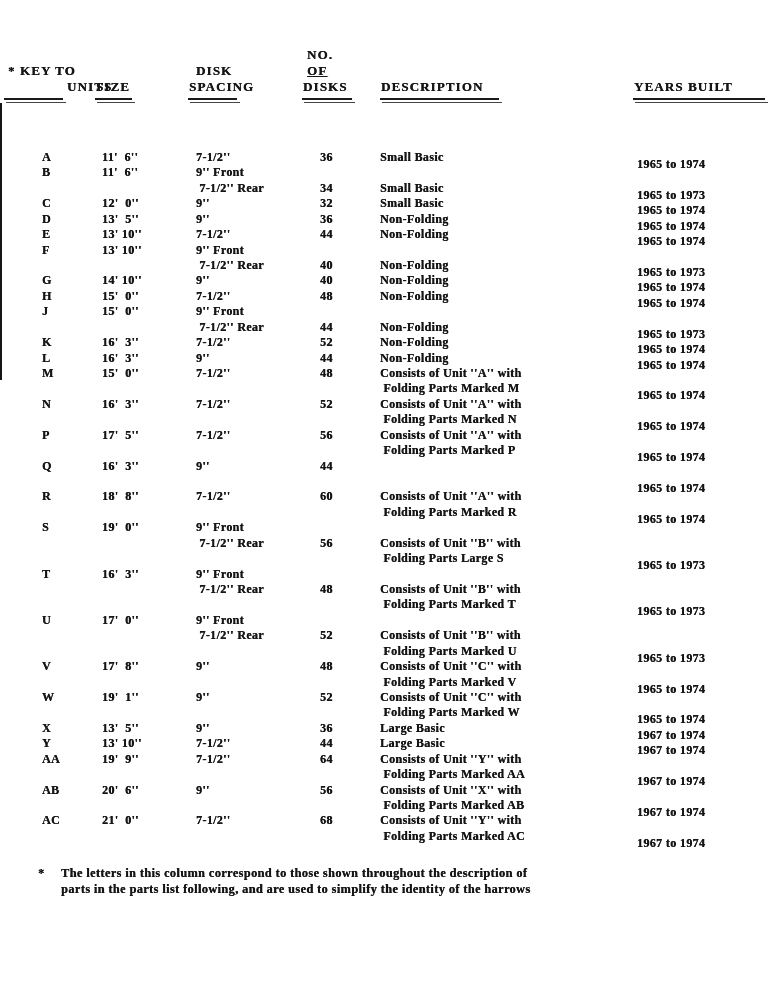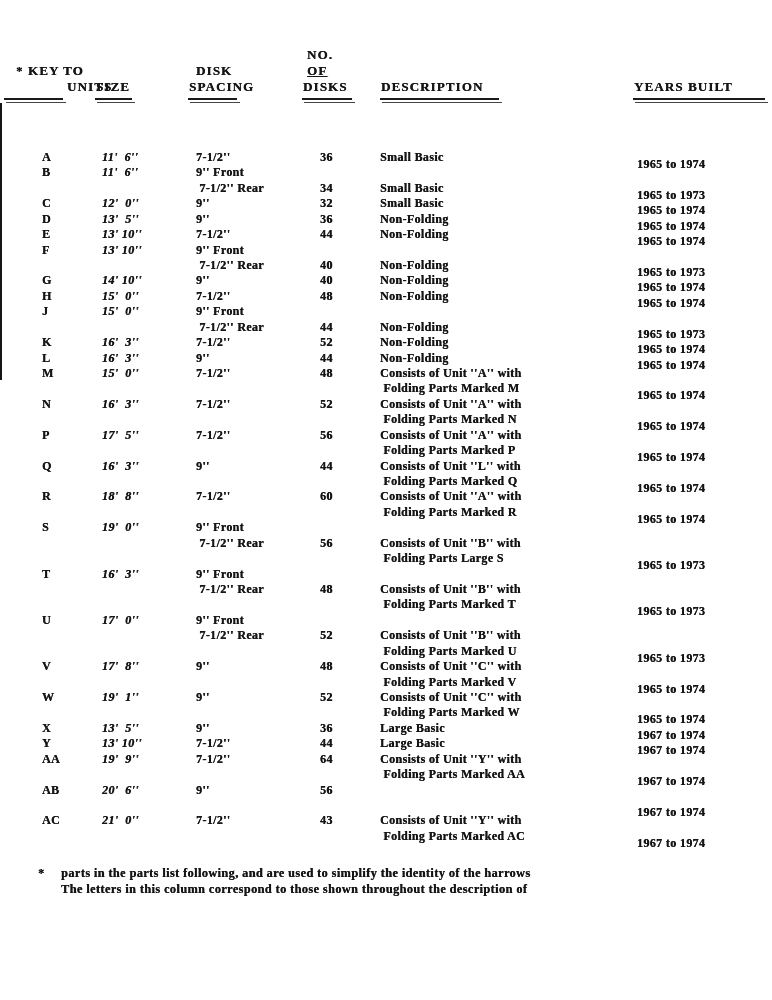--- a/index.html
+++ b/index.html
@@ -6,21 +6,21 @@
   .page {
     position:relative; width:772px; height:1000px; background:#ffffff;
     font-family:"Liberation Serif","DejaVu Serif",serif;
     font-weight:bold; color:#161616; overflow:hidden;
     text-shadow:0.3px 0 0 currentColor;
   }
   .pos { position:absolute; white-space:pre; }
 
   
   .hdr { font-size:13px; letter-spacing:1.1px; line-height:13px; }
-  .h-key1   { left:16px;   top:64px;text-align:center; }
+  .h-key1   { left:8px;   top:64px;text-align:center; }
   .h-key2   { left:27px;  top:80px;margin-left:40px; }
   .h-size   { left:96px;  top:80px; }
   .h-disk1  { left:196px; top:64px; }
   .h-disk2  { left:189px; top:80px; }
   .h-no     { left:307px; top:48px; }
   .h-of     { left:307px; top:64px;text-decoration:underline; }
   .h-disks  { left:303px; top:80px; }
   .h-desc   { left:381px; top:80px; }
   .h-years  { left:634px; top:80px; }
 
@@ -33,21 +33,21 @@
   .r-desc  { left:380px; width:119px; }
   .r-years { left:633px; width:132px; }
 
   
   #tbody { position:absolute; left:0; top:150px; width:772px;
            font-size:12px; letter-spacing:0.35px; }
   .trow  { position:relative; }
   .cell  { position:absolute; top:0; white-space:pre; }
   .cell .ln { height:15.43px; line-height:15.43px; }
   .c-key  { left:42px; }
-  .c-size { left:102px;font-style:italic; }
+  .c-size { left:102px; }
   .c-spc  { left:196px; }
   .c-dsk  { left:320px; }
   .c-dsc  { left:380px; }
   .c-yrs  { left:637px;margin-top:7px; }
 
   
   .fn-star  { left:38px; top:866px; font-size:12.3px; }
   #fn-lines { position:absolute; left:61px; top:866px;
               font-size:12.3px; letter-spacing:0.4px; }
   #fn-lines .ln { height:15.8px; line-height:15.8px; white-space:pre; }
@@ -194,21 +194,20 @@
         <div class="cell c-spc"><div class="ln">7-1/2''</div></div>
         <div class="cell c-dsk"><div class="ln">56</div></div>
         <div class="cell c-dsc"><div class="ln">Consists of Unit ''A'' with</div><div class="ln"> Folding Parts Marked P</div></div>
         <div class="cell c-yrs"><div class="ln"></div><div class="ln">1965 to 1974</div></div>
       </div>
       <div class="trow" style="height: 30.86px;">
         <div class="cell c-key"><div class="ln">Q</div></div>
         <div class="cell c-size"><div class="ln">16'  3''</div></div>
         <div class="cell c-spc"><div class="ln">9''</div></div>
         <div class="cell c-dsk"><div class="ln">44</div></div>
-        <div class="cell c-dsc"><div class="ln">Consists of Unit ''L'' with</div><div class="ln"> Folding Parts Marked Q</div></div>
         <div class="cell c-yrs"><div class="ln"></div><div class="ln">1965 to 1974</div></div>
       </div>
       <div class="trow" style="height: 30.86px;">
         <div class="cell c-key"><div class="ln">R</div></div>
         <div class="cell c-size"><div class="ln">18'  8''</div></div>
         <div class="cell c-spc"><div class="ln">7-1/2''</div></div>
         <div class="cell c-dsk"><div class="ln">60</div></div>
         <div class="cell c-dsc"><div class="ln">Consists of Unit ''A'' with</div><div class="ln"> Folding Parts Marked R</div></div>
         <div class="cell c-yrs"><div class="ln"></div><div class="ln">1965 to 1974</div></div>
       </div>
@@ -274,33 +273,34 @@
         <div class="cell c-spc"><div class="ln">7-1/2''</div></div>
         <div class="cell c-dsk"><div class="ln">64</div></div>
         <div class="cell c-dsc"><div class="ln">Consists of Unit ''Y'' with</div><div class="ln"> Folding Parts Marked AA</div></div>
         <div class="cell c-yrs"><div class="ln"></div><div class="ln">1967 to 1974</div></div>
       </div>
       <div class="trow" style="height: 30.86px;">
         <div class="cell c-key"><div class="ln">AB</div></div>
         <div class="cell c-size"><div class="ln">20'  6''</div></div>
         <div class="cell c-spc"><div class="ln">9''</div></div>
         <div class="cell c-dsk"><div class="ln">56</div></div>
+        <div class="cell c-dsc"><div class="ln">Consists of Unit ''X'' with</div><div class="ln"> Folding Parts Marked AB</div></div>
         <div class="cell c-yrs"><div class="ln"></div><div class="ln">1967 to 1974</div></div>
       </div>
       <div class="trow" style="height: 30.86px;">
         <div class="cell c-key"><div class="ln">AC</div></div>
         <div class="cell c-size"><div class="ln">21'  0''</div></div>
         <div class="cell c-spc"><div class="ln">7-1/2''</div></div>
-        <div class="cell c-dsk"><div class="ln">43</div></div>
+        <div class="cell c-dsk"><div class="ln">68</div></div>
         <div class="cell c-dsc"><div class="ln">Consists of Unit ''Y'' with</div><div class="ln"> Folding Parts Marked AC</div></div>
         <div class="cell c-yrs"><div class="ln"></div><div class="ln">1967 to 1974</div></div>
       </div>
     </main>
 
   <div>
     <span class="pos fn-star">*</span>
     <div id="fn-lines">
+        <div class="ln">The letters in this column correspond to those shown throughout the description of</div>
         <div class="ln">parts in the parts list following, and are used to simplify the identity of the harrows</div>
-        <div class="ln">The letters in this column correspond to those shown throughout the description of</div>
       </div>
   </div>
 
 </div>
 
 </body></html>

